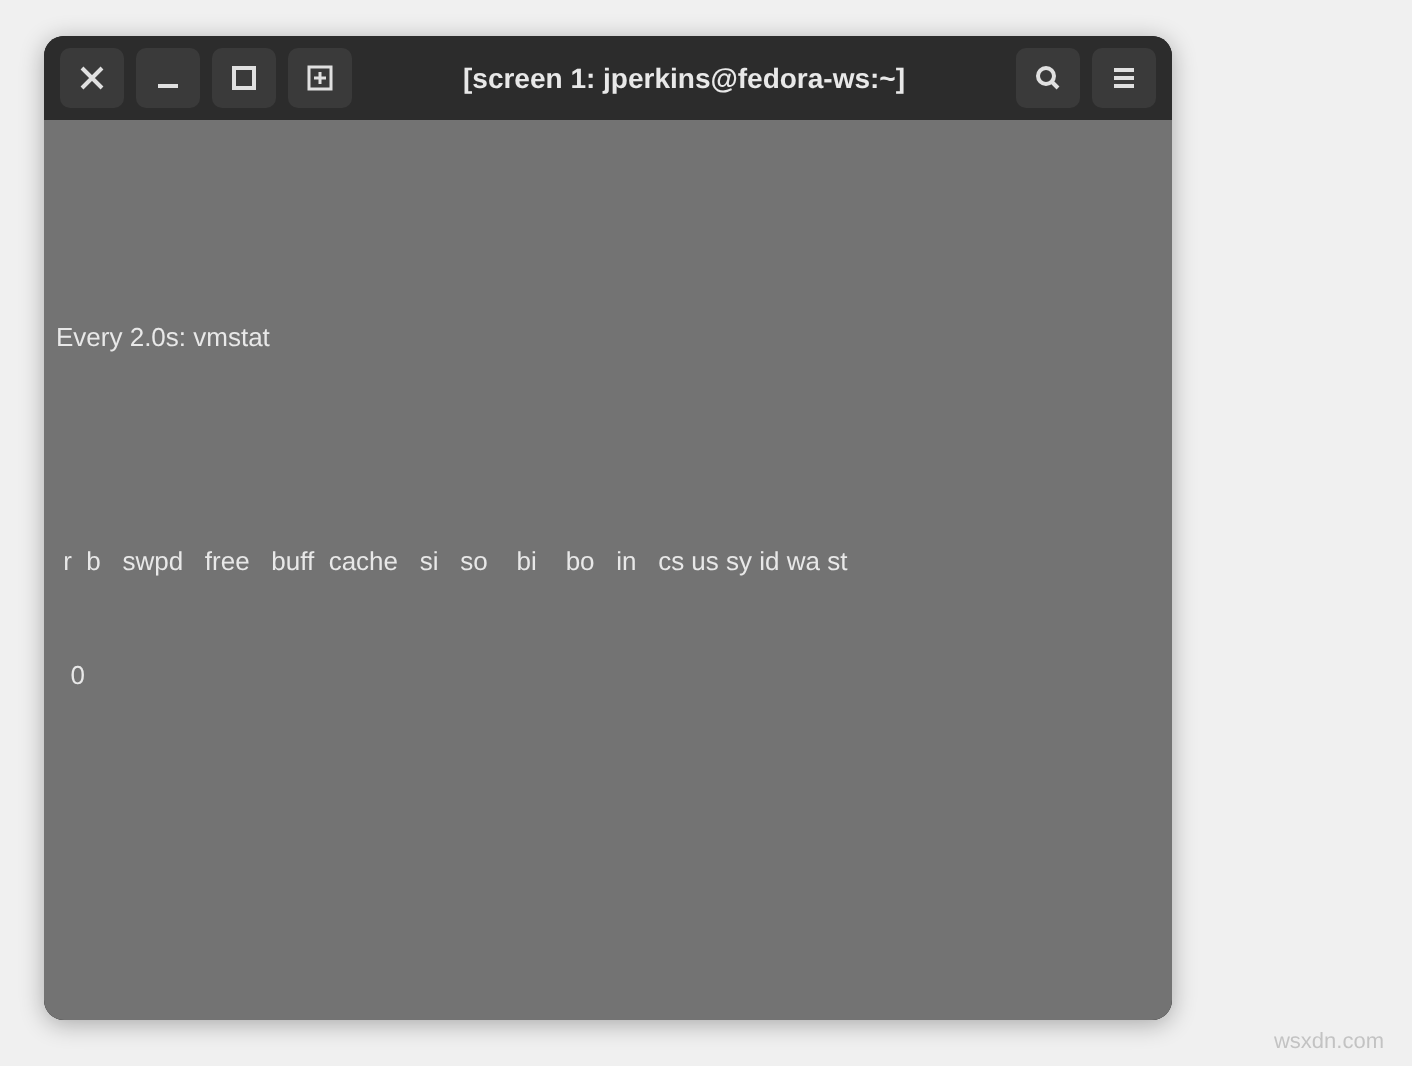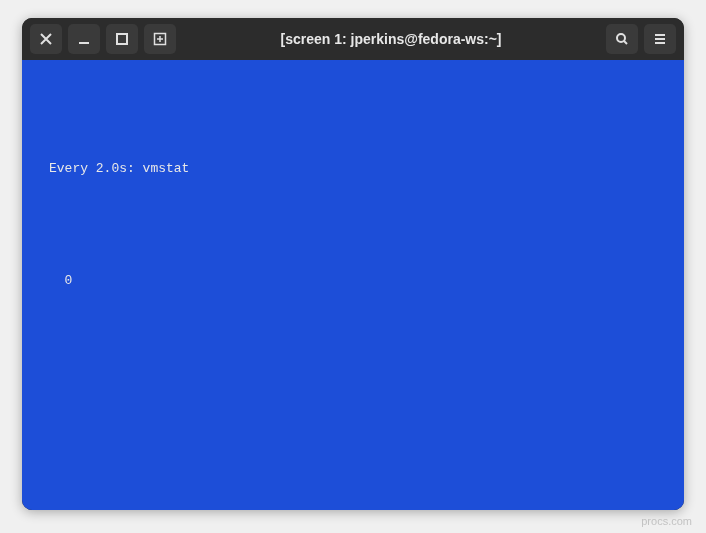--- a/index.html
+++ b/index.html
@@ -7,21 +7,21 @@
       width: 706px;
       height: 533px;
       background: #f0f0f0;
       position: relative;
       font-family: monospace;
     }
     .window {
       position: absolute;
       top: 18px;
       left: 22px;
-      width: 662px;
+      width: 564px;
       height: 492px;
       background: #1a1a1a;
       border-radius: 10px;
       overflow: hidden;
       box-shadow: 0 2px 12px rgba(0,0,0,0.3);
     }
     .titlebar {
       height: 42px;
       background: #2c2c2c;
       display: flex;
@@ -49,27 +49,26 @@
       font-family: -apple-system, "Segoe UI", sans-serif;
       font-weight: 600;
       font-size: 14px;
     }
     .terminal-body {
       position: absolute;
       top: 42px;
       left: 0;
       right: 0;
       bottom: 0;
-      background: #1d4ed8;
-      font-family: Liberation Mono, monospace;
+      background: #737373;
+      font-family: Liberation Sans, sans-serif;
       font-size: 13px;
       color: #e8e8e8;
       white-space: pre;
       line-height: 1.45;
-      padding-left: 21px;
     }
     .term-content {
       padding: 6px 6px 0 6px;
     }
     .header-line {
       display: flex;
       justify-content: space-between;
     }
     .vmstat-block {
       margin-top: 18px;
@@ -127,32 +126,33 @@
     </div>
   </div>
 
   <div class="terminal-body">
 
     <div class="term-content">
       <div class="header-line">
         <span>Every 2.0s: vmstat</span>
       </div>
       <div class="vmstat-block">
+        <div> r  b   swpd   free   buff  cache   si   so    bi    bo   in   cs us sy id wa st</div>
         <div>  0</div>
       </div>
     </div>
 
     
 
     
 
     
 
     
 
     
 
     
 
   </div>
 </div>
 
-<div class="watermark">procs.com</div>
+<div class="watermark">wsxdn.com</div>
 
 </body></html>

